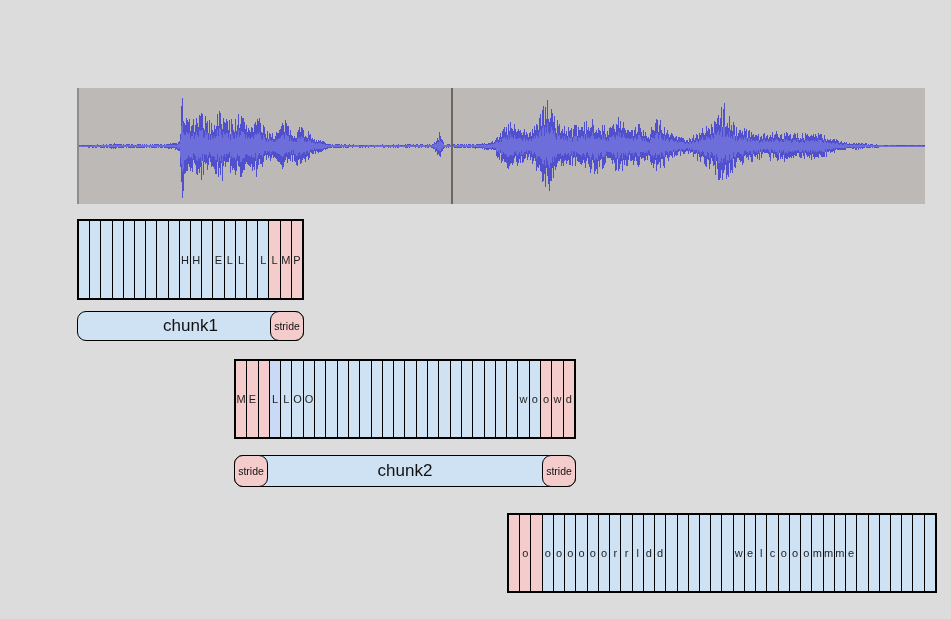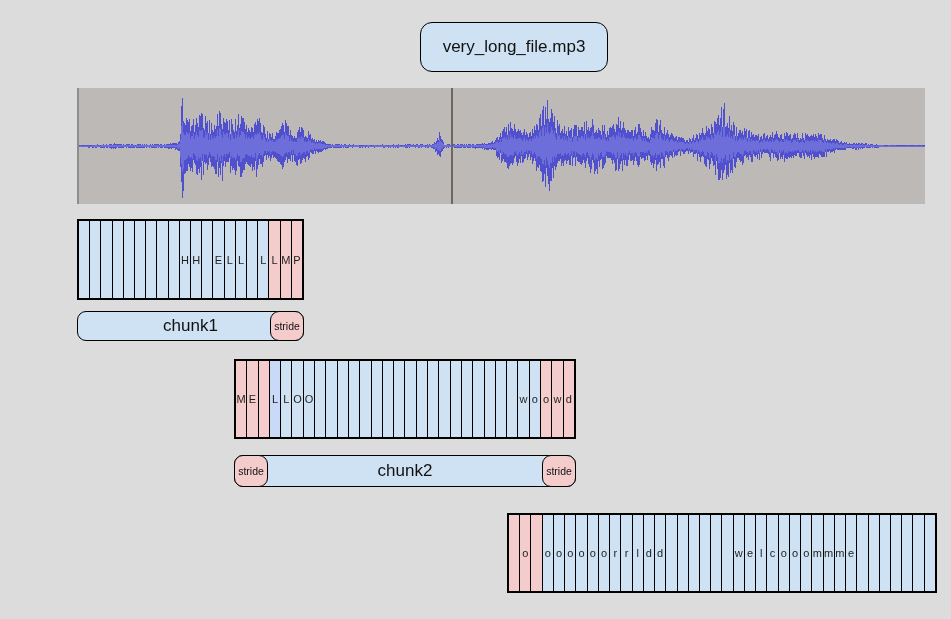--- a/index.html
+++ b/index.html
@@ -39,23 +39,20 @@
     display:flex;align-items:center;justify-content:center;box-sizing:border-box;}
   .stride-box span{font-size:10.5px;color:#111;}
   .stride-left{left:0;}
   .stride-right{right:0;}
 </style>
 </head>
 <body>
 
 <div class="canvas">
 
-  <div class="title-box">
-    <span>very_long_file.mp3</span>
-  </div>
 
   <div class="waveform">
     <svg id="wave-svg" preserveAspectRatio="none" viewBox="0 0 846 116">
         <path d="M0.5 56.9V59.1M1.5 56.9V59.1M2.5 56.9V59.1M3.5 56.9V59.1M4.5 56.9V59.1M5.5 56.9V59.1M6.5 56.8V59.1M7.5 56.9V59.1M8.5 56.9V59.1M9.5 56.9V59.5M10.5 56.9V59.5M11.5 56.9V59.1M12.5 56.9V59.1M13.5 56.7V59.5M14.5 56.9V59.7M15.5 56.6V59.4M16.5 56.5V59.8M17.5 56.5V59.8M18.5 56.2V59.1M19.5 56.9V59.3M20.5 56.6V59.1M21.5 56.9V59.8M22.5 56.6V59.5M23.5 56.5V60.1M24.5 56.1V59.9M25.5 56.6V59.5M26.5 56.8V59.2M27.5 55.7V59.5M28.5 56.7V59.9M29.5 56.5V59.1M30.5 55.9V60.4M31.5 56.1V60.3M32.5 55.9V60.5M33.5 56.7V60.0M34.5 55.8V60.6M35.5 55.4V60.4M36.5 56.0V60.6M37.5 55.5V59.9M38.5 55.7V59.1M39.5 56.2V59.5M40.5 56.0V59.8M41.5 55.9V60.4M42.5 56.3V60.1M43.5 56.5V59.8M44.5 56.1V59.7M45.5 56.7V59.2M46.5 56.9V59.1M47.5 56.0V59.9M48.5 56.4V59.1M49.5 56.4V59.5M50.5 56.4V59.9M51.5 56.9V59.9M52.5 56.4V59.7M53.5 56.4V59.8M54.5 56.9V60.0M55.5 56.5V59.5M56.5 56.9V59.4M57.5 56.8V59.9M58.5 56.0V59.8M59.5 56.2V60.2M60.5 56.3V59.9M61.5 55.8V59.6M62.5 56.7V59.7M63.5 56.0V60.1M64.5 56.7V59.7M65.5 56.3V59.7M66.5 56.7V59.4M67.5 56.3V59.7M68.5 56.7V59.1M69.5 56.7V59.1M70.5 56.8V60.2M71.5 55.6V59.1M72.5 56.7V59.6M73.5 56.3V60.0M74.5 56.5V59.5M75.5 55.9V60.0M76.5 55.9V59.7M77.5 56.0V59.5M78.5 56.3V59.4M79.5 56.3V60.0M80.5 56.9V59.3M81.5 56.0V60.0M82.5 56.1V59.5M83.5 56.6V60.1M84.5 56.7V59.4M85.5 56.4V60.0M86.5 56.5V60.3M87.5 56.2V59.7M88.5 56.4V59.9M89.5 56.4V60.5M90.5 55.9V60.7M91.5 55.4V60.0M92.5 56.0V60.5M93.5 55.0V60.3M94.5 55.4V59.7M95.5 55.2V60.2M96.5 55.0V61.5M97.5 55.3V60.5M98.5 55.8V61.8M99.5 53.7V63.0M100.5 52.9V62.8M101.5 46.4V78.9M102.5 18.2V94.4M103.5 10.1V109.9M104.5 32.5V103.1M105.5 35.4V86.2M106.5 36.7V85.3M107.5 30.4V83.1M108.5 31.6V82.5M109.5 34.4V75.9M110.5 30.9V79.1M111.5 43.1V82.7M112.5 38.1V79.5M113.5 37.1V84.3M114.5 31.3V72.2M115.5 44.3V74.6M116.5 36.9V77.0M117.5 29.5V85.6M118.5 35.3V87.3M119.5 39.2V80.7M120.5 26.5V84.8M121.5 28.1V79.0M122.5 25.0V92.2M123.5 26.1V73.1M124.5 40.3V87.0M125.5 42.1V73.5M126.5 28.4V76.2M127.5 35.1V75.3M128.5 32.8V82.0M129.5 45.4V76.7M130.5 32.3V70.4M131.5 46.2V74.0M132.5 35.2V79.4M133.5 41.9V77.7M134.5 43.7V78.6M135.5 37.1V80.8M136.5 41.0V86.2M137.5 37.5V86.0M138.5 25.8V74.0M139.5 38.2V89.2M140.5 22.5V80.3M141.5 24.5V87.3M142.5 36.0V75.3M143.5 40.9V92.6M144.5 30.1V77.5M145.5 34.2V73.4M146.5 35.0V79.4M147.5 31.0V74.1M148.5 32.5V73.7M149.5 41.7V73.8M150.5 32.0V70.4M151.5 45.6V84.7M152.5 30.8V78.0M153.5 35.8V82.3M154.5 42.2V79.8M155.5 43.5V81.7M156.5 31.4V86.9M157.5 42.8V82.5M158.5 36.7V73.3M159.5 25.5V77.9M160.5 40.0V78.6M161.5 36.0V89.0M162.5 27.8V89.0M163.5 30.0V84.8M164.5 29.7V82.3M165.5 33.8V82.0M166.5 41.3V76.2M167.5 36.9V74.1M168.5 44.0V75.6M169.5 40.1V76.9M170.5 42.0V77.9M171.5 43.8V79.3M172.5 39.0V75.8M173.5 40.2V82.5M174.5 43.8V79.2M175.5 36.1V81.9M176.5 33.7V72.6M177.5 36.6V89.0M178.5 31.1V81.2M179.5 32.9V76.5M180.5 29.9V71.3M181.5 34.9V76.3M182.5 44.1V75.7M183.5 45.1V79.2M184.5 36.7V73.6M185.5 39.1V68.2M186.5 45.6V67.3M187.5 50.2V72.3M188.5 43.4V67.3M189.5 50.8V69.6M190.5 44.9V67.8M191.5 46.3V73.4M192.5 48.7V69.6M193.5 45.4V67.2M194.5 50.7V69.8M195.5 50.7V68.8M196.5 48.2V69.6M197.5 44.3V71.1M198.5 45.2V72.7M199.5 44.6V73.8M200.5 42.4V73.6M201.5 41.4V75.5M202.5 38.0V77.4M203.5 35.1V80.6M204.5 36.7V78.6M205.5 44.1V73.5M206.5 32.4V72.0M207.5 34.9V69.0M208.5 38.3V74.7M209.5 38.4V70.7M210.5 47.1V70.6M211.5 42.1V73.3M212.5 47.0V66.8M213.5 47.9V74.0M214.5 49.8V66.8M215.5 47.8V73.1M216.5 50.0V73.5M217.5 49.7V77.1M218.5 43.6V77.8M219.5 41.8V71.6M220.5 39.2V70.7M221.5 43.7V76.1M222.5 38.5V74.6M223.5 39.7V71.9M224.5 42.0V69.7M225.5 48.9V70.8M226.5 47.7V73.9M227.5 48.9V68.7M228.5 50.1V68.2M229.5 43.2V72.4M230.5 47.1V70.1M231.5 45.6V63.9M232.5 51.1V65.0M233.5 50.1V66.3M234.5 52.2V65.7M235.5 51.3V62.5M236.5 53.8V65.6M237.5 52.0V63.3M238.5 54.3V63.5M239.5 51.5V64.9M240.5 52.8V63.9M241.5 51.5V64.4M242.5 54.2V63.6M243.5 52.9V63.0M244.5 53.0V62.3M245.5 54.0V60.9M246.5 55.4V61.8M247.5 55.6V61.4M248.5 56.4V60.6M249.5 55.7V59.7M250.5 56.1V60.2M251.5 55.5V59.6M252.5 56.9V60.0M253.5 56.2V59.2M254.5 56.9V59.6M255.5 56.7V60.0M256.5 56.0V60.1M257.5 56.0V60.1M258.5 56.4V60.2M259.5 55.9V59.6M260.5 55.9V60.1M261.5 56.7V60.0M262.5 56.2V59.5M263.5 56.7V59.2M264.5 56.6V59.9M265.5 56.4V59.2M266.5 56.4V59.6M267.5 56.6V59.5M268.5 56.6V59.6M269.5 56.9V59.5M270.5 56.4V59.1M271.5 56.9V59.4M272.5 56.6V59.2M273.5 56.9V59.6M274.5 56.4V59.1M275.5 56.7V59.1M276.5 56.8V59.1M277.5 56.8V59.1M278.5 56.7V59.3M279.5 56.5V59.1M280.5 56.9V59.5M281.5 56.9V59.5M282.5 56.9V59.3M283.5 56.9V59.5M284.5 56.9V59.1M285.5 56.9V59.3M286.5 56.9V59.6M287.5 56.9V59.3M288.5 56.8V59.1M289.5 56.5V59.6M290.5 56.7V59.1M291.5 56.9V59.3M292.5 56.9V59.1M293.5 56.9V59.1M294.5 56.9V59.1M295.5 56.7V59.6M296.5 56.7V59.3M297.5 56.9V59.1M298.5 56.9V59.1M299.5 56.8V59.3M300.5 56.5V59.1M301.5 56.9V59.1M302.5 56.8V59.4M303.5 56.4V59.1M304.5 56.6V59.6M305.5 56.9V59.5M306.5 56.5V59.1M307.5 56.9V59.1M308.5 56.5V59.1M309.5 56.9V59.5M310.5 56.6V59.1M311.5 56.8V59.5M312.5 56.6V59.4M313.5 56.9V59.1M314.5 56.3V59.5M315.5 56.9V59.2M316.5 56.6V59.6M317.5 56.9V59.1M318.5 56.9V59.6M319.5 56.4V59.7M320.5 56.5V59.2M321.5 56.9V59.1M322.5 56.9V59.2M323.5 56.9V59.1M324.5 56.9V59.3M325.5 56.9V59.4M326.5 56.2V59.8M327.5 56.9V59.7M328.5 56.3V59.5M329.5 56.3V59.3M330.5 56.4V59.8M331.5 56.3V59.2M332.5 56.9V59.2M333.5 56.9V59.1M334.5 56.4V59.1M335.5 56.9V59.3M336.5 56.9V59.8M337.5 56.4V59.2M338.5 56.1V59.2M339.5 56.9V59.5M340.5 56.6V59.9M341.5 56.3V59.1M342.5 56.2V59.9M343.5 56.2V59.1M344.5 56.6V59.1M345.5 56.5V59.1M346.5 56.9V59.9M347.5 56.9V59.1M348.5 56.4V59.9M349.5 56.6V60.0M350.5 56.0V59.3M351.5 56.9V59.1M352.5 56.5V60.1M353.5 56.0V59.5M354.5 55.9V60.5M355.5 53.6V61.3M356.5 54.6V63.9M357.5 53.1V62.8M358.5 49.9V66.6M359.5 52.1V65.8M360.5 44.4V68.4M361.5 48.1V68.5M362.5 50.7V64.0M363.5 52.0V62.5M364.5 54.3V60.8M365.5 56.7V60.4M366.5 56.6V59.3M367.5 56.5V59.5M368.5 55.7V59.1M369.5 56.1V59.6M370.5 56.1V59.3M371.5 56.8V59.1M372.5 55.9V59.4M373.5 56.6V60.0M374.5 56.2V59.4M375.5 56.3V59.5M376.5 56.8V60.2M377.5 56.6V60.0M378.5 56.4V59.8M379.5 55.9V60.1M380.5 56.7V59.9M381.5 56.3V59.8M382.5 55.8V60.0M383.5 56.2V59.4M384.5 56.9V60.1M385.5 55.8V60.1M386.5 56.6V59.8M387.5 56.3V59.4M388.5 56.5V59.6M389.5 55.6V60.3M390.5 56.2V60.1M391.5 56.4V59.9M392.5 56.8V59.3M393.5 55.9V59.6M394.5 56.0V60.2M395.5 56.6V60.2M396.5 56.8V60.6M397.5 56.0V59.7M398.5 55.9V60.4M399.5 56.1V60.4M400.5 55.9V59.7M401.5 56.0V60.2M402.5 56.3V59.8M403.5 55.3V60.9M404.5 55.7V59.7M405.5 54.7V61.7M406.5 56.0V61.0M407.5 55.9V61.5M408.5 55.8V61.8M409.5 55.2V62.3M410.5 54.9V61.4M411.5 55.2V61.3M412.5 54.2V61.6M413.5 53.2V60.6M414.5 54.7V62.1M415.5 54.1V61.7M416.5 52.0V61.9M417.5 49.9V68.2M418.5 48.8V69.8M419.5 51.9V68.6M420.5 49.4V71.7M421.5 44.5V65.3M422.5 49.1V75.0M423.5 42.5V73.2M424.5 41.2V70.8M425.5 38.9V74.0M426.5 43.9V74.1M427.5 39.4V75.4M428.5 46.7V80.2M429.5 35.9V80.6M430.5 43.4V78.4M431.5 33.5V75.6M432.5 40.1V75.3M433.5 40.5V77.2M434.5 43.0V75.3M435.5 35.9V70.0M436.5 41.4V68.4M437.5 44.4V73.6M438.5 42.9V78.0M439.5 41.1V74.8M440.5 42.7V70.7M441.5 41.9V75.3M442.5 45.1V67.5M443.5 47.3V75.0M444.5 44.4V73.7M445.5 40.5V70.6M446.5 47.0V70.2M447.5 44.1V65.7M448.5 45.6V71.9M449.5 48.7V68.5M450.5 44.9V66.3M451.5 44.1V71.9M452.5 47.8V68.7M453.5 41.3V76.3M454.5 44.8V73.3M455.5 37.6V69.8M456.5 41.5V73.0M457.5 35.6V83.3M458.5 37.1V78.6M459.5 42.1V80.1M460.5 30.3V77.0M461.5 26.1V82.8M462.5 37.6V84.2M463.5 22.4V94.2M464.5 17.5V93.0M465.5 37.0V86.0M466.5 18.9V98.5M467.5 31.4V80.1M468.5 12.4V88.0M469.5 30.7V95.8M470.5 33.5V102.7M471.5 30.4V92.8M472.5 20.5V92.6M473.5 24.9V79.8M474.5 34.2V90.2M475.5 27.5V77.6M476.5 39.6V81.6M477.5 45.1V79.2M478.5 32.1V74.9M479.5 37.9V73.1M480.5 35.7V73.0M481.5 44.5V71.1M482.5 43.1V78.1M483.5 40.7V75.3M484.5 45.2V77.7M485.5 38.1V73.3M486.5 46.2V71.5M487.5 42.6V75.6M488.5 47.9V73.2M489.5 38.7V72.2M490.5 42.8V77.1M491.5 42.4V76.9M492.5 40.4V67.9M493.5 48.9V77.6M494.5 41.3V70.4M495.5 37.2V68.7M496.5 37.2V78.2M497.5 37.1V69.0M498.5 47.6V72.7M499.5 39.2V73.9M500.5 41.5V73.6M501.5 41.7V75.9M502.5 38.8V77.3M503.5 38.6V74.8M504.5 42.6V72.0M505.5 34.4V75.2M506.5 45.9V80.3M507.5 33.3V72.6M508.5 41.6V70.1M509.5 39.3V76.0M510.5 43.4V79.1M511.5 40.0V84.9M512.5 38.9V80.5M513.5 30.8V71.5M514.5 37.2V75.4M515.5 44.5V85.8M516.5 43.8V83.0M517.5 42.4V80.9M518.5 44.9V85.6M519.5 39.8V73.0M520.5 41.7V78.5M521.5 43.3V72.1M522.5 46.9V70.5M523.5 36.8V80.5M524.5 43.4V79.8M525.5 36.9V77.2M526.5 45.7V75.4M527.5 48.8V68.1M528.5 43.2V69.8M529.5 47.1V69.8M530.5 39.8V69.6M531.5 39.1V69.8M532.5 40.4V72.0M533.5 38.0V75.7M534.5 35.6V71.6M535.5 40.8V75.4M536.5 43.7V82.5M537.5 36.1V81.5M538.5 37.0V70.6M539.5 29.2V83.2M540.5 40.1V81.4M541.5 32.8V75.5M542.5 41.8V72.6M543.5 39.5V83.0M544.5 34.4V71.8M545.5 40.1V76.7M546.5 42.3V72.4M547.5 44.8V77.6M548.5 42.4V77.5M549.5 41.8V72.1M550.5 43.8V67.1M551.5 43.6V73.1M552.5 41.5V72.9M553.5 42.4V71.9M554.5 47.8V77.3M555.5 41.7V72.7M556.5 39.1V69.4M557.5 45.5V72.5M558.5 44.1V77.0M559.5 36.2V79.0M560.5 35.9V77.2M561.5 40.2V69.3M562.5 44.1V70.7M563.5 48.0V69.7M564.5 41.9V69.8M565.5 48.1V72.5M566.5 44.0V71.7M567.5 48.1V68.1M568.5 49.7V71.8M569.5 49.2V66.8M570.5 51.3V68.0M571.5 46.2V74.2M572.5 39.4V77.2M573.5 41.8V75.2M574.5 41.8V79.8M575.5 43.1V76.0M576.5 35.2V71.6M577.5 31.4V82.8M578.5 31.6V76.5M579.5 44.0V75.9M580.5 36.7V73.5M581.5 32.1V80.1M582.5 42.0V70.7M583.5 45.4V71.4M584.5 45.9V78.3M585.5 38.8V79.5M586.5 47.2V68.5M587.5 44.6V66.9M588.5 42.4V70.3M589.5 46.2V73.0M590.5 49.3V68.9M591.5 46.7V67.3M592.5 44.6V68.3M593.5 45.6V69.8M594.5 48.4V64.4M595.5 50.2V69.3M596.5 48.9V66.9M597.5 47.8V68.1M598.5 52.0V66.7M599.5 48.8V64.0M600.5 49.3V63.4M601.5 50.3V68.1M602.5 49.4V63.4M603.5 50.0V64.1M604.5 49.8V65.7M605.5 51.5V65.6M606.5 53.6V64.3M607.5 52.2V62.9M608.5 51.5V62.7M609.5 54.2V66.4M610.5 50.3V62.5M611.5 50.9V65.2M612.5 53.2V63.5M613.5 50.3V64.3M614.5 47.3V68.9M615.5 52.4V66.3M616.5 49.5V65.9M617.5 45.8V65.1M618.5 47.2V72.8M619.5 50.9V66.2M620.5 45.2V69.2M621.5 47.1V74.1M622.5 44.5V68.9M623.5 39.8V68.4M624.5 45.2V69.4M625.5 46.6V75.7M626.5 45.4V78.2M627.5 37.5V78.5M628.5 42.8V70.5M629.5 40.1V71.9M630.5 41.3V80.9M631.5 46.3V76.0M632.5 35.5V69.6M633.5 39.4V72.9M634.5 44.5V78.1M635.5 32.6V76.6M636.5 33.9V87.4M637.5 35.7V73.1M638.5 30.3V80.9M639.5 26.7V91.7M640.5 36.5V91.8M641.5 29.6V89.5M642.5 18.7V82.0M643.5 39.2V91.6M644.5 20.8V84.9M645.5 15.2V81.5M646.5 39.4V76.8M647.5 37.5V90.9M648.5 34.8V86.7M649.5 39.7V88.7M650.5 27.6V74.5M651.5 41.7V85.4M652.5 37.1V81.6M653.5 43.0V85.1M654.5 33.9V70.7M655.5 36.8V79.3M656.5 47.9V80.3M657.5 38.5V73.5M658.5 48.0V70.4M659.5 44.9V70.2M660.5 42.3V72.4M661.5 42.3V74.3M662.5 45.4V73.0M663.5 42.6V77.0M664.5 46.5V74.8M665.5 39.8V68.2M666.5 43.3V66.5M667.5 40.7V70.0M668.5 50.2V69.3M669.5 42.9V71.7M670.5 41.8V67.1M671.5 49.4V68.5M672.5 44.1V73.5M673.5 47.2V73.6M674.5 46.3V66.2M675.5 48.6V68.3M676.5 46.9V69.0M677.5 46.8V67.3M678.5 47.5V71.4M679.5 45.9V66.0M680.5 51.9V71.5M681.5 49.1V64.3M682.5 47.9V70.3M683.5 50.6V66.3M684.5 46.3V63.8M685.5 44.6V64.5M686.5 50.2V65.0M687.5 48.0V64.5M688.5 46.5V64.9M689.5 50.7V65.5M690.5 48.7V69.4M691.5 47.1V72.7M692.5 49.4V64.9M693.5 44.3V65.2M694.5 50.4V69.8M695.5 46.9V66.3M696.5 46.2V69.0M697.5 43.2V70.4M698.5 46.0V73.3M699.5 48.6V71.6M700.5 49.9V65.0M701.5 47.0V71.3M702.5 45.6V68.8M703.5 50.7V70.6M704.5 50.7V66.7M705.5 44.5V74.0M706.5 48.3V69.9M707.5 43.7V70.9M708.5 45.4V71.2M709.5 48.4V68.7M710.5 47.2V70.2M711.5 46.4V68.6M712.5 51.3V69.5M713.5 50.0V67.9M714.5 46.6V70.0M715.5 45.4V66.5M716.5 45.9V67.7M717.5 49.7V68.3M718.5 44.5V65.2M719.5 49.9V65.4M720.5 51.7V69.0M721.5 49.9V70.4M722.5 50.6V70.2M723.5 45.0V65.0M724.5 50.0V68.2M725.5 51.5V71.0M726.5 45.4V65.1M727.5 47.1V67.0M728.5 46.4V69.4M729.5 48.2V68.3M730.5 48.8V70.0M731.5 47.6V66.8M732.5 46.8V72.1M733.5 48.2V66.2M734.5 45.5V68.7M735.5 49.2V70.6M736.5 45.9V68.9M737.5 48.4V69.2M738.5 50.3V68.8M739.5 44.9V70.1M740.5 46.6V65.9M741.5 45.8V67.2M742.5 45.8V68.7M743.5 49.6V69.2M744.5 51.5V69.1M745.5 46.9V69.2M746.5 50.7V63.7M747.5 52.8V69.2M748.5 50.8V63.7M749.5 51.5V64.3M750.5 51.8V62.9M751.5 51.1V65.3M752.5 53.2V64.3M753.5 51.9V63.6M754.5 51.1V62.8M755.5 51.1V64.6M756.5 53.0V62.2M757.5 51.0V61.1M758.5 51.8V61.5M759.5 53.2V62.2M760.5 55.2V61.8M761.5 53.8V61.8M762.5 53.3V62.1M763.5 55.0V62.2M764.5 55.0V62.1M765.5 53.7V61.6M766.5 54.5V62.2M767.5 54.4V60.3M768.5 55.6V60.3M769.5 56.0V60.1M770.5 55.3V60.1M771.5 55.7V59.8M772.5 55.5V59.5M773.5 55.9V60.9M774.5 55.4V60.6M775.5 54.8V59.5M776.5 55.9V61.6M777.5 55.2V61.5M778.5 55.8V59.9M779.5 55.2V62.2M780.5 54.5V60.2M781.5 55.7V61.4M782.5 55.1V59.8M783.5 54.6V60.5M784.5 56.3V59.6M785.5 56.2V60.3M786.5 55.1V59.4M787.5 55.3V59.9M788.5 56.7V60.4M789.5 55.6V59.6M790.5 56.9V59.9M791.5 55.9V59.7M792.5 55.9V59.1M793.5 56.2V59.5M794.5 56.9V59.2M795.5 56.9V59.7M796.5 56.9V60.0M797.5 56.4V59.6M798.5 56.9V59.5M799.5 56.6V59.6M800.5 56.8V59.1M801.5 56.5V59.1M802.5 56.8V59.4M803.5 56.6V59.1M804.5 56.5V59.1M805.5 56.9V59.1M806.5 56.9V59.4M807.5 56.9V59.1M808.5 56.9V59.2M809.5 56.8V59.1M810.5 56.8V59.4M811.5 56.5V59.1M812.5 56.9V59.1M813.5 56.9V59.1M814.5 56.8V59.4M815.5 56.9V59.1M816.5 56.6V59.4M817.5 56.9V59.2M818.5 56.9V59.1M819.5 56.9V59.1M820.5 56.9V59.1M821.5 56.9V59.1M822.5 56.9V59.1M823.5 56.9V59.1M824.5 56.9V59.1M825.5 56.9V59.1M826.5 56.9V59.1M827.5 56.9V59.2M828.5 56.9V59.1M829.5 56.9V59.1M830.5 56.9V59.1M831.5 56.9V59.1M832.5 56.9V59.1M833.5 56.9V59.1M834.5 56.9V59.1M835.5 56.8V59.1M836.5 56.9V59.1M837.5 56.8V59.1M838.5 56.9V59.2M839.5 56.9V59.2M840.5 56.9V59.2M841.5 56.9V59.1M842.5 56.9V59.1M843.5 56.9V59.1M844.5 56.9V59.1M845.5 56.9V59.1" stroke="#5050cf" stroke-width="1" fill="none" shape-rendering="crispEdges"></path>
         <path d="M0.5 57.5V58.5M1.5 57.4V58.5M2.5 57.5V58.5M3.5 57.5V58.5M4.5 57.5V58.5M5.5 57.5V58.5M6.5 57.4V58.5M7.5 57.5V58.5M8.5 57.5V58.5M9.5 57.5V58.8M10.5 57.5V58.7M11.5 57.5V58.5M12.5 57.5V58.5M13.5 57.4V58.7M14.5 57.5V58.8M15.5 57.3V58.7M16.5 57.2V58.9M17.5 57.2V58.9M18.5 57.1V58.5M19.5 57.5V58.6M20.5 57.3V58.5M21.5 57.5V58.9M22.5 57.3V58.7M23.5 57.2V59.1M24.5 57.1V58.9M25.5 57.3V58.7M26.5 57.4V58.6M27.5 56.9V58.7M28.5 57.3V59.0M29.5 57.2V58.6M30.5 57.0V59.2M31.5 57.0V59.2M32.5 56.9V59.3M33.5 57.3V59.0M34.5 56.9V59.3M35.5 56.7V59.2M36.5 57.0V59.3M37.5 56.7V59.0M38.5 56.9V58.5M39.5 57.1V58.8M40.5 57.0V58.9M41.5 57.0V59.2M42.5 57.1V59.0M43.5 57.2V58.9M44.5 57.0V58.8M45.5 57.3V58.6M46.5 57.5V58.5M47.5 57.0V58.9M48.5 57.2V58.5M49.5 57.2V58.8M50.5 57.2V59.0M51.5 57.4V59.0M52.5 57.2V58.9M53.5 57.2V58.9M54.5 57.5V59.0M55.5 57.3V58.8M56.5 57.5V58.7M57.5 57.4V58.9M58.5 57.0V58.9M59.5 57.1V59.1M60.5 57.1V58.9M61.5 56.9V58.8M62.5 57.4V58.9M63.5 57.0V59.1M64.5 57.4V58.9M65.5 57.2V58.9M66.5 57.4V58.7M67.5 57.2V58.9M68.5 57.4V58.5M69.5 57.4V58.5M70.5 57.4V59.1M71.5 56.8V58.6M72.5 57.4V58.8M73.5 57.2V59.0M74.5 57.2V58.7M75.5 57.0V59.0M76.5 57.0V58.8M77.5 57.0V58.8M78.5 57.1V58.7M79.5 57.2V59.0M80.5 57.5V58.6M81.5 57.0V59.0M82.5 57.0V58.8M83.5 57.3V59.1M84.5 57.4V58.7M85.5 57.2V59.0M86.5 57.2V59.2M87.5 57.1V58.8M88.5 57.2V58.9M89.5 57.2V59.2M90.5 57.0V59.4M91.5 56.7V59.0M92.5 57.0V59.2M93.5 56.5V59.1M94.5 56.7V58.8M95.5 56.6V59.1M96.5 56.5V59.7M97.5 56.6V59.3M98.5 56.9V59.9M99.5 55.8V60.5M100.5 55.5V60.4M101.5 52.2V68.5M102.5 38.1V76.2M103.5 34.1V84.0M104.5 45.3V80.6M105.5 46.7V72.1M106.5 47.4V71.6M107.5 44.2V70.5M108.5 44.8V70.3M109.5 46.2V67.0M110.5 44.4V68.6M111.5 50.5V70.4M112.5 48.0V68.7M113.5 47.6V71.1M114.5 44.7V65.1M115.5 51.2V66.3M116.5 47.4V67.5M117.5 43.8V71.8M118.5 46.7V72.7M119.5 48.6V69.3M120.5 42.2V71.4M121.5 43.0V68.5M122.5 41.5V75.1M123.5 42.0V65.5M124.5 49.1V72.5M125.5 50.1V65.7M126.5 43.2V67.1M127.5 46.6V66.6M128.5 45.4V70.0M129.5 51.7V67.3M130.5 45.1V64.2M131.5 52.1V66.0M132.5 46.6V68.7M133.5 49.9V67.8M134.5 50.9V68.3M135.5 47.5V69.4M136.5 49.5V72.1M137.5 47.8V72.0M138.5 41.9V66.0M139.5 48.1V73.6M140.5 40.3V69.1M141.5 41.3V72.7M142.5 47.0V66.6M143.5 49.5V75.3M144.5 44.0V67.7M145.5 46.1V65.7M146.5 46.5V68.7M147.5 44.5V66.0M148.5 45.3V65.9M149.5 49.8V65.9M150.5 45.0V64.2M151.5 51.8V71.3M152.5 44.4V68.0M153.5 46.9V70.2M154.5 50.1V68.9M155.5 50.7V69.9M156.5 44.7V72.4M157.5 50.4V70.2M158.5 47.3V65.7M159.5 41.7V68.0M160.5 49.0V68.3M161.5 47.0V73.5M162.5 42.9V73.5M163.5 44.0V71.4M164.5 43.9V70.2M165.5 45.9V70.0M166.5 49.6V67.1M167.5 47.4V66.1M168.5 51.0V66.8M169.5 49.1V67.5M170.5 50.0V68.0M171.5 50.9V68.6M172.5 48.5V66.9M173.5 49.1V70.2M174.5 50.9V68.6M175.5 47.1V69.9M176.5 45.9V65.3M177.5 47.3V73.5M178.5 44.6V69.6M179.5 45.5V67.2M180.5 43.9V64.6M181.5 46.5V67.1M182.5 51.1V66.8M183.5 51.6V68.6M184.5 47.4V65.8M185.5 48.6V63.1M186.5 51.8V62.7M187.5 54.1V65.1M188.5 50.7V62.7M189.5 54.4V63.8M190.5 51.4V62.9M191.5 52.2V65.7M192.5 53.4V63.8M193.5 51.7V62.6M194.5 54.4V63.9M195.5 54.4V63.4M196.5 53.1V63.8M197.5 51.1V64.5M198.5 51.6V65.4M199.5 51.3V65.9M200.5 50.2V65.8M201.5 49.7V66.8M202.5 48.0V67.7M203.5 46.6V69.3M204.5 47.3V68.3M205.5 51.1V65.7M206.5 45.2V65.0M207.5 46.5V63.5M208.5 48.1V66.4M209.5 48.2V64.4M210.5 52.5V64.3M211.5 50.0V65.7M212.5 52.5V62.4M213.5 53.0V66.0M214.5 53.9V62.4M215.5 52.9V65.5M216.5 54.0V65.8M217.5 53.8V67.5M218.5 50.8V67.9M219.5 49.9V64.8M220.5 48.6V64.3M221.5 50.8V67.0M222.5 48.2V66.3M223.5 48.8V65.0M224.5 50.0V63.8M225.5 53.5V64.4M226.5 52.9V66.0M227.5 53.5V63.3M228.5 54.0V63.1M229.5 50.6V65.2M230.5 52.5V64.1M231.5 51.8V61.0M232.5 54.6V61.5M233.5 54.0V62.1M234.5 55.1V61.9M235.5 54.7V60.3M236.5 55.9V61.8M237.5 55.0V60.7M238.5 56.2V60.7M239.5 54.8V61.4M240.5 55.4V60.9M241.5 54.7V61.2M242.5 56.1V60.8M243.5 55.5V60.5M244.5 55.5V60.2M245.5 56.0V59.5M246.5 56.7V59.9M247.5 56.8V59.7M248.5 57.2V59.3M249.5 56.9V58.8M250.5 57.1V59.1M251.5 56.7V58.8M252.5 57.4V59.0M253.5 57.1V58.6M254.5 57.4V58.8M255.5 57.3V59.0M256.5 57.0V59.1M257.5 57.0V59.0M258.5 57.2V59.1M259.5 56.9V58.8M260.5 56.9V59.0M261.5 57.3V59.0M262.5 57.1V58.7M263.5 57.3V58.6M264.5 57.3V59.0M265.5 57.2V58.6M266.5 57.2V58.8M267.5 57.3V58.8M268.5 57.3V58.8M269.5 57.5V58.8M270.5 57.2V58.5M271.5 57.5V58.7M272.5 57.3V58.6M273.5 57.5V58.8M274.5 57.2V58.5M275.5 57.3V58.5M276.5 57.4V58.6M277.5 57.4V58.5M278.5 57.3V58.6M279.5 57.3V58.5M280.5 57.5V58.8M281.5 57.5V58.7M282.5 57.5V58.7M283.5 57.5V58.7M284.5 57.5V58.5M285.5 57.4V58.6M286.5 57.5V58.8M287.5 57.5V58.6M288.5 57.4V58.5M289.5 57.3V58.8M290.5 57.3V58.5M291.5 57.5V58.6M292.5 57.5V58.5M293.5 57.4V58.5M294.5 57.5V58.6M295.5 57.3V58.8M296.5 57.3V58.7M297.5 57.4V58.5M298.5 57.5V58.5M299.5 57.4V58.6M300.5 57.2V58.5M301.5 57.5V58.5M302.5 57.4V58.7M303.5 57.2V58.5M304.5 57.3V58.8M305.5 57.4V58.8M306.5 57.3V58.6M307.5 57.5V58.5M308.5 57.3V58.5M309.5 57.5V58.7M310.5 57.3V58.6M311.5 57.4V58.7M312.5 57.3V58.7M313.5 57.5V58.5M314.5 57.2V58.8M315.5 57.4V58.6M316.5 57.3V58.8M317.5 57.5V58.5M318.5 57.5V58.8M319.5 57.2V58.9M320.5 57.2V58.6M321.5 57.5V58.6M322.5 57.5V58.6M323.5 57.5V58.5M324.5 57.4V58.7M325.5 57.5V58.7M326.5 57.1V58.9M327.5 57.5V58.9M328.5 57.2V58.8M329.5 57.1V58.6M330.5 57.2V58.9M331.5 57.2V58.6M332.5 57.5V58.6M333.5 57.5V58.5M334.5 57.2V58.5M335.5 57.5V58.6M336.5 57.5V58.9M337.5 57.2V58.6M338.5 57.1V58.6M339.5 57.4V58.7M340.5 57.3V58.9M341.5 57.1V58.5M342.5 57.1V59.0M343.5 57.1V58.5M344.5 57.3V58.6M345.5 57.3V58.5M346.5 57.5V58.9M347.5 57.5V58.5M348.5 57.2V59.0M349.5 57.3V59.0M350.5 57.0V58.7M351.5 57.5V58.5M352.5 57.3V59.0M353.5 57.0V58.8M354.5 56.9V59.2M355.5 55.8V59.7M356.5 56.3V60.9M357.5 55.6V60.4M358.5 53.9V62.3M359.5 55.1V61.9M360.5 51.2V63.2M361.5 53.0V63.3M362.5 54.4V61.0M363.5 55.0V60.3M364.5 56.2V59.4M365.5 57.4V59.2M366.5 57.3V58.7M367.5 57.3V58.7M368.5 56.8V58.6M369.5 57.0V58.8M370.5 57.0V58.6M371.5 57.4V58.6M372.5 56.9V58.7M373.5 57.3V59.0M374.5 57.1V58.7M375.5 57.2V58.8M376.5 57.4V59.1M377.5 57.3V59.0M378.5 57.2V58.9M379.5 57.0V59.0M380.5 57.3V59.0M381.5 57.2V58.9M382.5 56.9V59.0M383.5 57.1V58.7M384.5 57.5V59.0M385.5 56.9V59.0M386.5 57.3V58.9M387.5 57.1V58.7M388.5 57.2V58.8M389.5 56.8V59.2M390.5 57.1V59.1M391.5 57.2V58.9M392.5 57.4V58.7M393.5 56.9V58.8M394.5 57.0V59.1M395.5 57.3V59.1M396.5 57.4V59.3M397.5 57.0V58.9M398.5 56.9V59.2M399.5 57.0V59.2M400.5 56.9V58.8M401.5 57.0V59.1M402.5 57.2V58.9M403.5 56.7V59.5M404.5 56.9V58.9M405.5 56.4V59.8M406.5 57.0V59.5M407.5 57.0V59.7M408.5 56.9V59.9M409.5 56.6V60.2M410.5 56.4V59.7M411.5 56.6V59.7M412.5 56.1V59.8M413.5 55.6V59.3M414.5 56.4V60.0M415.5 56.0V59.8M416.5 55.0V60.0M417.5 54.0V63.1M418.5 53.4V63.9M419.5 55.0V63.3M420.5 53.7V64.8M421.5 51.2V61.7M422.5 53.5V66.5M423.5 50.2V65.6M424.5 49.6V64.4M425.5 48.5V66.0M426.5 50.9V66.0M427.5 48.7V66.7M428.5 52.4V69.1M429.5 47.0V69.3M430.5 50.7V68.2M431.5 45.8V66.8M432.5 49.1V66.7M433.5 49.2V67.6M434.5 50.5V66.6M435.5 47.0V64.0M436.5 49.7V63.2M437.5 51.2V65.8M438.5 50.5V68.0M439.5 49.6V66.4M440.5 50.4V64.4M441.5 50.0V66.6M442.5 51.6V62.8M443.5 52.7V66.5M444.5 51.2V65.9M445.5 49.2V64.3M446.5 52.5V64.1M447.5 51.1V61.8M448.5 51.8V64.9M449.5 53.4V63.3M450.5 51.4V62.2M451.5 51.0V65.0M452.5 52.9V63.3M453.5 49.7V67.2M454.5 51.4V65.7M455.5 47.8V63.9M456.5 49.7V65.5M457.5 46.8V70.7M458.5 47.5V68.3M459.5 50.0V69.0M460.5 44.1V67.5M461.5 42.1V70.4M462.5 47.8V71.1M463.5 40.2V76.1M464.5 37.8V75.5M465.5 47.5V72.0M466.5 38.5V78.2M467.5 44.7V69.0M468.5 35.2V73.0M469.5 44.3V76.9M470.5 45.7V80.3M471.5 44.2V75.4M472.5 39.3V75.3M473.5 41.5V68.9M474.5 46.1V74.1M475.5 42.8V67.8M476.5 48.8V69.8M477.5 51.6V68.6M478.5 45.0V66.4M479.5 47.9V65.5M480.5 46.9V65.5M481.5 51.3V64.5M482.5 50.5V68.0M483.5 49.3V66.6M484.5 51.6V67.9M485.5 48.0V65.7M486.5 52.1V64.7M487.5 50.3V66.8M488.5 52.9V65.6M489.5 48.4V65.1M490.5 50.4V67.6M491.5 50.2V67.4M492.5 49.2V63.0M493.5 53.5V67.8M494.5 49.6V64.2M495.5 47.6V63.4M496.5 47.6V68.1M497.5 47.5V63.5M498.5 52.8V65.4M499.5 48.6V66.0M500.5 49.7V65.8M501.5 49.8V66.9M502.5 48.4V67.7M503.5 48.3V66.4M504.5 50.3V65.0M505.5 46.2V66.6M506.5 52.0V69.2M507.5 45.6V65.3M508.5 49.8V64.0M509.5 48.6V67.0M510.5 50.7V68.6M511.5 49.0V71.5M512.5 48.4V69.2M513.5 44.4V64.7M514.5 47.6V66.7M515.5 51.3V71.9M516.5 50.9V70.5M517.5 50.2V69.5M518.5 51.4V71.8M519.5 48.9V65.5M520.5 49.9V68.2M521.5 50.7V65.0M522.5 52.4V64.3M523.5 47.4V69.3M524.5 50.7V68.9M525.5 47.4V67.6M526.5 51.8V66.7M527.5 53.4V63.1M528.5 50.6V63.9M529.5 52.6V63.9M530.5 48.9V63.8M531.5 48.6V63.9M532.5 49.2V65.0M533.5 48.0V66.8M534.5 46.8V64.8M535.5 49.4V66.7M536.5 50.8V70.3M537.5 47.1V69.7M538.5 47.5V64.3M539.5 43.6V70.6M540.5 49.0V69.7M541.5 45.4V66.7M542.5 49.9V65.3M543.5 48.7V70.5M544.5 46.2V64.9M545.5 49.0V67.4M546.5 50.2V65.2M547.5 51.4V67.8M548.5 50.2V67.8M549.5 49.9V65.0M550.5 50.9V62.6M551.5 50.8V65.6M552.5 49.7V65.4M553.5 50.2V64.9M554.5 52.9V67.7M555.5 49.8V65.3M556.5 48.6V63.7M557.5 51.8V65.2M558.5 51.0V67.5M559.5 47.1V68.5M560.5 47.0V67.6M561.5 49.1V63.7M562.5 51.1V64.3M563.5 53.0V63.9M564.5 50.0V63.9M565.5 53.0V65.2M566.5 51.0V64.8M567.5 53.1V63.1M568.5 53.8V64.9M569.5 53.6V62.4M570.5 54.6V63.0M571.5 52.1V66.1M572.5 48.7V67.6M573.5 49.9V66.6M574.5 49.9V68.9M575.5 50.5V67.0M576.5 46.6V64.8M577.5 44.7V70.4M578.5 44.8V67.3M579.5 51.0V66.9M580.5 47.3V65.7M581.5 45.0V69.0M582.5 50.0V64.3M583.5 51.7V64.7M584.5 52.0V68.2M585.5 48.4V68.8M586.5 52.6V63.3M587.5 51.3V62.5M588.5 50.2V64.1M589.5 52.1V65.5M590.5 53.7V63.4M591.5 52.3V62.7M592.5 51.3V63.2M593.5 51.8V63.9M594.5 53.2V61.2M595.5 54.1V63.7M596.5 53.4V62.4M597.5 52.9V63.0M598.5 55.0V62.4M599.5 53.4V61.0M600.5 53.7V60.7M601.5 54.2V63.0M602.5 53.7V60.7M603.5 54.0V61.0M604.5 53.9V61.9M605.5 54.7V61.8M606.5 55.8V61.1M607.5 55.1V60.4M608.5 54.8V60.4M609.5 56.1V62.2M610.5 54.1V60.2M611.5 54.4V61.6M612.5 55.6V60.8M613.5 54.2V61.1M614.5 52.6V63.5M615.5 55.2V62.2M616.5 53.8V61.9M617.5 51.9V61.6M618.5 52.6V65.4M619.5 54.5V62.1M620.5 51.6V63.6M621.5 52.6V66.0M622.5 51.3V63.5M623.5 48.9V63.2M624.5 51.6V63.7M625.5 52.3V66.9M626.5 51.7V68.1M627.5 47.7V68.3M628.5 50.4V64.2M629.5 49.1V64.9M630.5 49.7V69.5M631.5 52.2V67.0M632.5 46.8V63.8M633.5 48.7V65.4M634.5 51.3V68.0M635.5 45.3V67.3M636.5 46.0V72.7M637.5 46.9V65.6M638.5 44.1V69.4M639.5 42.4V74.8M640.5 47.3V74.9M641.5 43.8V73.8M642.5 38.4V70.0M643.5 48.6V74.8M644.5 39.4V71.4M645.5 36.6V69.7M646.5 48.7V67.4M647.5 47.7V74.4M648.5 46.4V72.4M649.5 48.9V73.3M650.5 42.8V66.2M651.5 49.9V71.7M652.5 47.6V69.8M653.5 50.5V71.6M654.5 46.0V64.4M655.5 47.4V68.6M656.5 53.0V69.2M657.5 48.2V65.7M658.5 53.0V64.2M659.5 51.5V64.1M660.5 50.1V65.2M661.5 50.2V66.2M662.5 51.7V65.5M663.5 50.3V67.5M664.5 52.3V66.4M665.5 48.9V63.1M666.5 50.6V62.3M667.5 49.3V64.0M668.5 54.1V63.6M669.5 50.4V64.9M670.5 49.9V62.5M671.5 53.7V63.2M672.5 51.0V65.7M673.5 52.6V65.8M674.5 52.2V62.1M675.5 53.3V63.1M676.5 52.5V63.5M677.5 52.4V62.6M678.5 52.7V64.7M679.5 51.9V62.0M680.5 55.0V64.7M681.5 53.5V61.2M682.5 52.9V64.1M683.5 54.3V62.1M684.5 52.2V60.9M685.5 51.3V61.3M686.5 54.1V61.5M687.5 53.0V61.2M688.5 52.3V61.4M689.5 54.4V61.8M690.5 53.4V63.7M691.5 52.6V65.4M692.5 53.7V61.4M693.5 51.1V61.6M694.5 54.2V63.9M695.5 52.5V62.1M696.5 52.1V63.5M697.5 50.6V64.2M698.5 52.0V65.7M699.5 53.3V64.8M700.5 53.9V61.5M701.5 52.5V64.6M702.5 51.8V63.4M703.5 54.4V64.3M704.5 54.3V62.3M705.5 51.3V66.0M706.5 53.2V64.0M707.5 50.9V64.5M708.5 51.7V64.6M709.5 53.2V63.4M710.5 52.6V64.1M711.5 52.2V63.3M712.5 54.6V63.8M713.5 54.0V62.9M714.5 52.3V64.0M715.5 51.7V62.2M716.5 52.0V62.8M717.5 53.8V63.1M718.5 51.3V61.6M719.5 53.9V61.7M720.5 54.9V63.5M721.5 53.9V64.2M722.5 54.3V64.1M723.5 51.5V61.5M724.5 54.0V63.1M725.5 54.8V64.5M726.5 51.7V61.5M727.5 52.5V62.5M728.5 52.2V63.7M729.5 53.1V63.2M730.5 53.4V64.0M731.5 52.8V62.4M732.5 52.4V65.1M733.5 53.1V62.1M734.5 51.7V63.4M735.5 53.6V64.3M736.5 51.9V63.4M737.5 53.2V63.6M738.5 54.2V63.4M739.5 51.4V64.0M740.5 52.3V61.9M741.5 51.9V62.6M742.5 51.9V63.3M743.5 53.8V63.6M744.5 54.7V63.5M745.5 52.4V63.6M746.5 54.3V60.9M747.5 55.4V63.6M748.5 54.4V60.8M749.5 54.8V61.1M750.5 54.9V60.5M751.5 54.5V61.6M752.5 55.6V61.2M753.5 54.9V60.8M754.5 54.5V60.4M755.5 54.5V61.3M756.5 55.5V60.1M757.5 54.5V59.5M758.5 54.9V59.7M759.5 55.6V60.1M760.5 56.6V59.9M761.5 55.9V59.9M762.5 55.7V60.1M763.5 56.5V60.1M764.5 56.5V60.1M765.5 55.9V59.8M766.5 56.2V60.1M767.5 56.2V59.2M768.5 56.8V59.1M769.5 57.0V59.0M770.5 56.7V59.1M771.5 56.9V58.9M772.5 56.8V58.7M773.5 56.9V59.5M774.5 56.7V59.3M775.5 56.4V58.7M776.5 57.0V59.8M777.5 56.6V59.8M778.5 56.9V58.9M779.5 56.6V60.1M780.5 56.3V59.1M781.5 56.9V59.7M782.5 56.5V58.9M783.5 56.3V59.3M784.5 57.1V58.8M785.5 57.1V59.1M786.5 56.5V58.7M787.5 56.6V58.9M788.5 57.4V59.2M789.5 56.8V58.8M790.5 57.5V59.0M791.5 56.9V58.8M792.5 56.9V58.5M793.5 57.1V58.8M794.5 57.4V58.6M795.5 57.5V58.8M796.5 57.5V59.0M797.5 57.2V58.8M798.5 57.5V58.8M799.5 57.3V58.8M800.5 57.4V58.5M801.5 57.2V58.5M802.5 57.4V58.7M803.5 57.3V58.5M804.5 57.3V58.5M805.5 57.5V58.5M806.5 57.5V58.7M807.5 57.5V58.5M808.5 57.5V58.6M809.5 57.4V58.5M810.5 57.4V58.7M811.5 57.3V58.5M812.5 57.5V58.6M813.5 57.5V58.5M814.5 57.4V58.7M815.5 57.5V58.5M816.5 57.3V58.7M817.5 57.5V58.6M818.5 57.5V58.5M819.5 57.5V58.5M820.5 57.5V58.6M821.5 57.5V58.5M822.5 57.5V58.5M823.5 57.5V58.5M824.5 57.5V58.5M825.5 57.5V58.5M826.5 57.5V58.5M827.5 57.5V58.6M828.5 57.4V58.6M829.5 57.5V58.5M830.5 57.5V58.5M831.5 57.5V58.5M832.5 57.5V58.5M833.5 57.5V58.6M834.5 57.5V58.5M835.5 57.4V58.5M836.5 57.5V58.5M837.5 57.4V58.6M838.5 57.5V58.6M839.5 57.5V58.6M840.5 57.5V58.6M841.5 57.5V58.5M842.5 57.4V58.5M843.5 57.5V58.5M844.5 57.5V58.5M845.5 57.5V58.5" stroke="#6e6eda" stroke-width="1" fill="none" shape-rendering="crispEdges"></path>
       </svg>
     <div class="wave-divider" id="wave-divider" style="left: 372px; background: rgb(111, 102, 96);"></div>
   </div>
 
   <div class="token-row row1">

